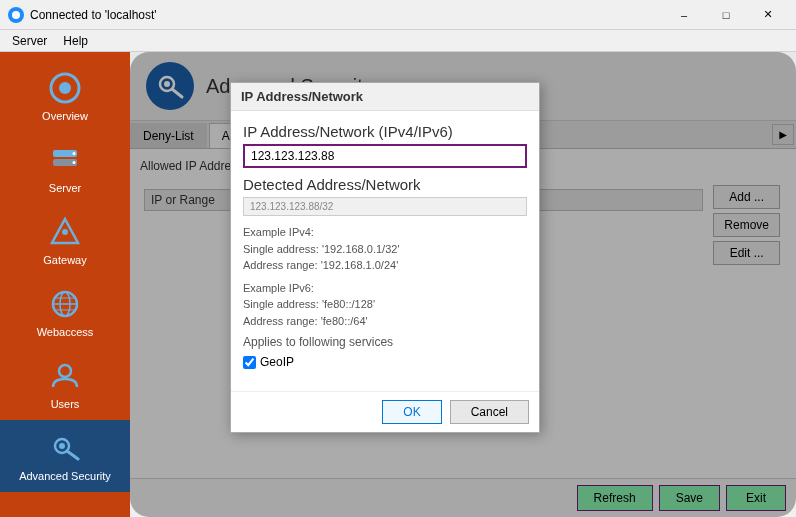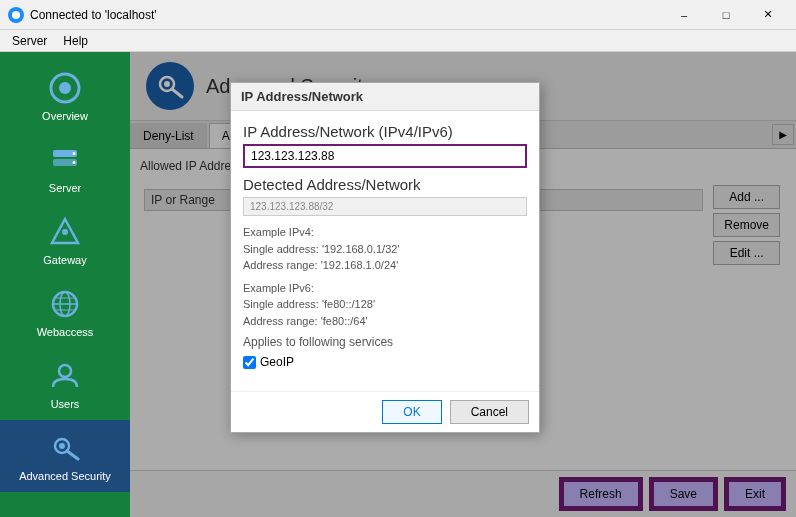--- a/index.html
+++ b/index.html
@@ -65,21 +65,21 @@
 
     
     .main-layout {
       display: flex;
       height: calc(517px - 52px);
     }
 
     
     .sidebar {
       width: 130px;
-      background: #15803d;
+      background: #c2410c;
       display: flex;
       flex-direction: column;
       align-items: center;
       padding-top: 8px;
     }
     .sidebar-item {
       width: 100%;
       display: flex;
       flex-direction: column;
       align-items: center;
@@ -195,22 +195,22 @@
     .bottom-bar {
       display: flex;
       justify-content: flex-end;
       padding: 6px 10px;
       gap: 6px;
       border-top: 1px solid #ccc;
       background: #f0f0f0;
     }
     .btn {
       padding: 5px 16px;
-      border: 5px solid #701a75;
-      background: #c4b5fd;
+      border: 1px solid #701a75;
+      background: #86efac;
       cursor: pointer;
       font-size: 12px;
       min-width: 60px;
     }
 
     
     .side-buttons {
       display: flex;
       flex-direction: column;
       gap: 4px;
@@ -240,20 +240,21 @@
     
     .modal-overlay {
       position: absolute;
       top: 0; left: 0; right: 0; bottom: 0;
       background: rgba(0,0,0,0.3);
       display: flex;
       align-items: flex-start;
       justify-content: flex-start;
       padding: 30px 0 0 100px;
       z-index: 100;
+      border-radius: 19px;
     }
     .modal {
       background: #fff;
       border: 1px solid #aaa;
       box-shadow: 2px 2px 12px rgba(0,0,0,0.3);
       width: 310px;
       padding: 0;
     }
     .modal-title-bar {
       background: #f0f0f0;

